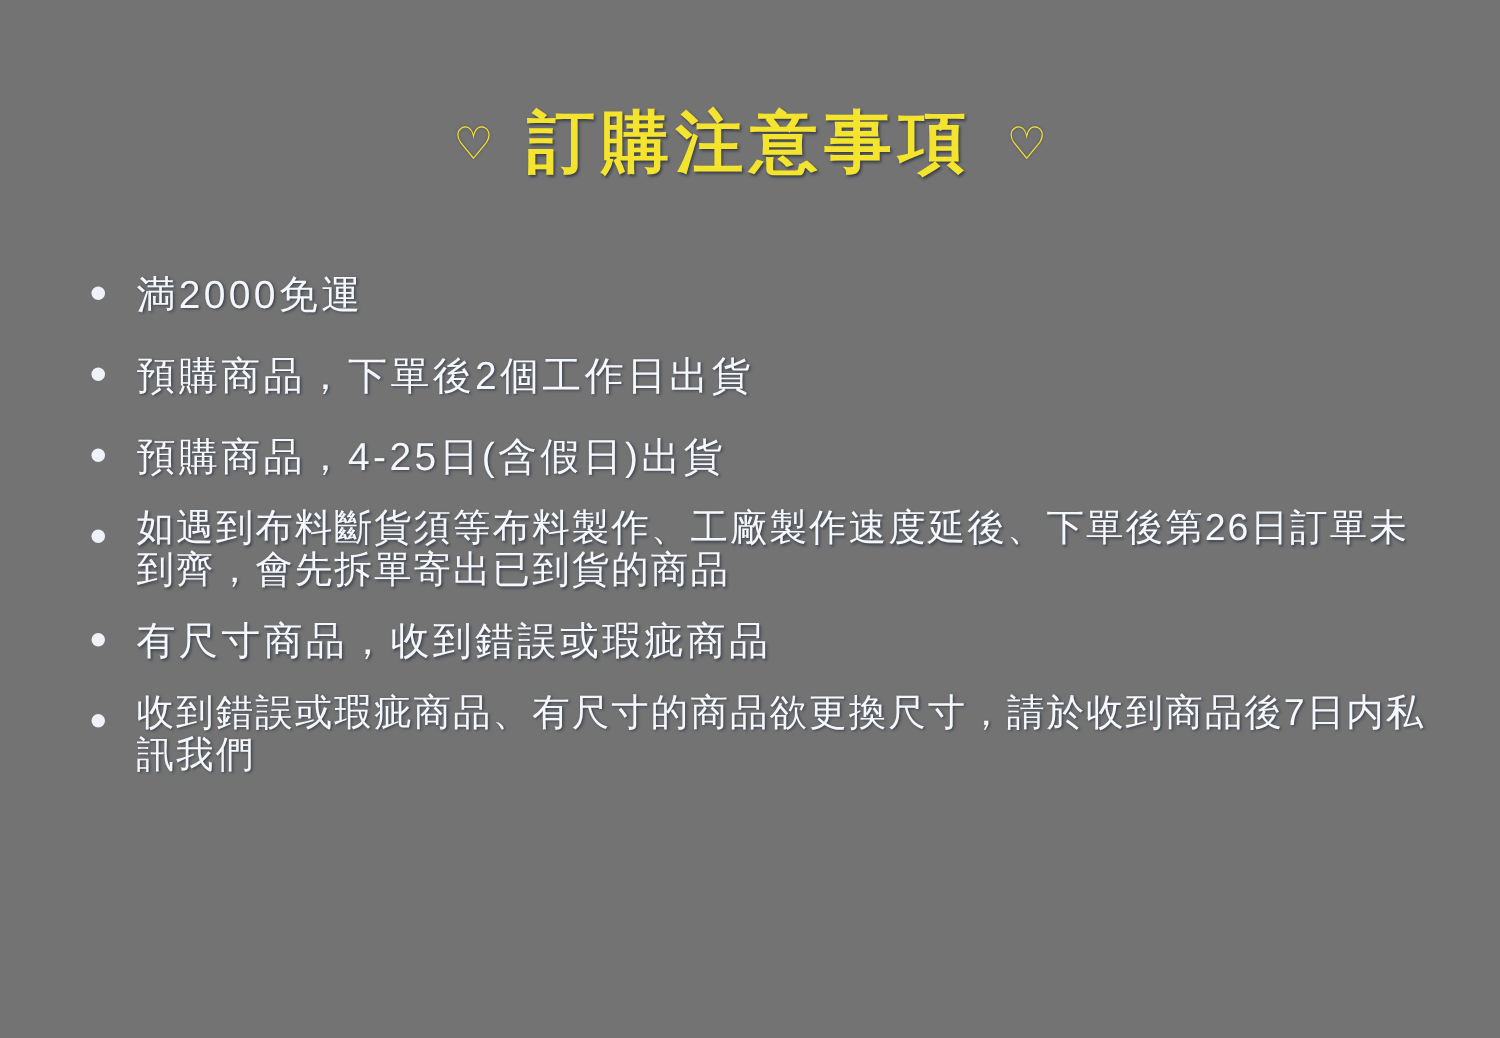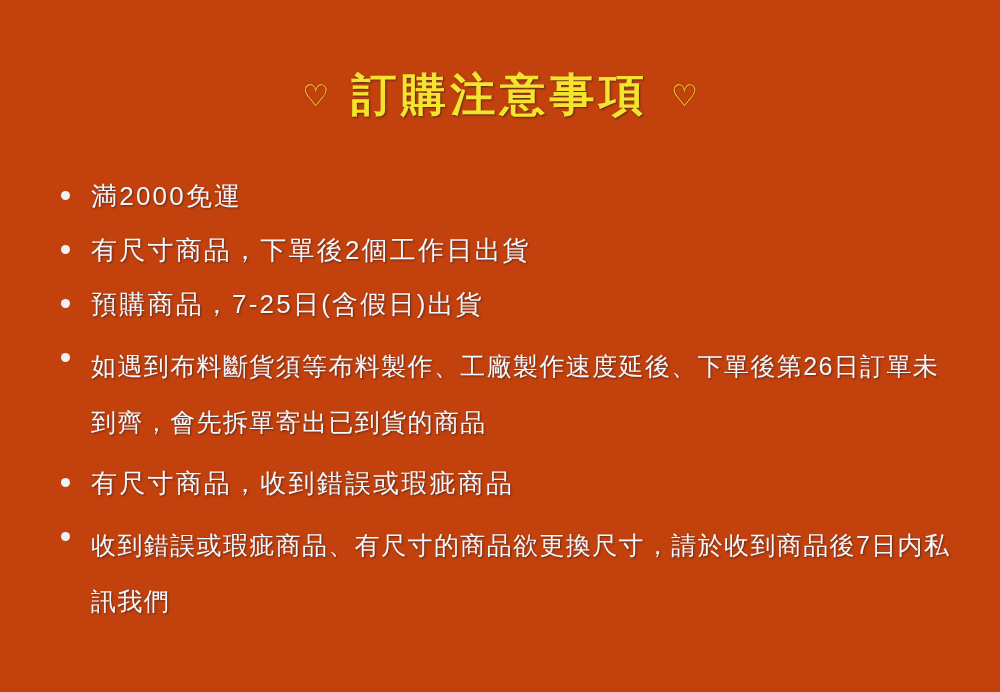--- a/index.html
+++ b/index.html
@@ -12,21 +12,21 @@
     height: 692px;
     overflow: hidden;
     background: #203660;
     font-family: "Liberation Sans", sans-serif;
   }
 
   #notice-card {
     position: relative;
     width: 1000px;
     height: 692px;
-    background: #c2410c;
+    background: #737373;
     box-sizing: border-box;
   }
 
   
   #title-row {
     position: absolute;
     top: 72px;
     left: 0;
     width: 1000px;
     text-align: center;
@@ -84,21 +84,21 @@
     letter-spacing: 0.085em;
     color: #F4F7FB;
     text-shadow: 1px 1px 2px rgba(8,16,40,0.5);
     white-space: pre-wrap;
     word-break: break-all;
   }
   
   .notice-item.long .item-text {
     font-size: 25px;
     letter-spacing: 0.055em;
-    line-height: 56px;
+    line-height: 28px;
   }
 </style>
 </head>
 <body>
 
 <div id="notice-card">
 
   <div id="title-row">
     <span class="title-heart">♡</span>
     <span id="title-text">訂購注意事項</span>
@@ -107,26 +107,26 @@
 
   <div id="notice-list">
 
     <div class="notice-item">
       <span class="bullet-dot"></span>
       <span class="item-text">満2000免運</span>
     </div>
 
     <div class="notice-item">
       <span class="bullet-dot"></span>
-      <span class="item-text">有尺寸商品，下單後2個工作日出貨</span>
+      <span class="item-text">預購商品，下單後2個工作日出貨</span>
     </div>
 
     <div class="notice-item">
       <span class="bullet-dot"></span>
-      <span class="item-text">預購商品，7-25日(含假日)出貨</span>
+      <span class="item-text">預購商品，4-25日(含假日)出貨</span>
     </div>
 
 
     <div class="notice-item long">
       <span class="bullet-dot"></span>
       <span class="item-text">如遇到布料斷貨須等布料製作、工廠製作速度延後、下單後第26日訂單未到齊，會先拆單寄出已到貨的商品</span>
     </div>
 
     <div class="notice-item">
       <span class="bullet-dot"></span>

